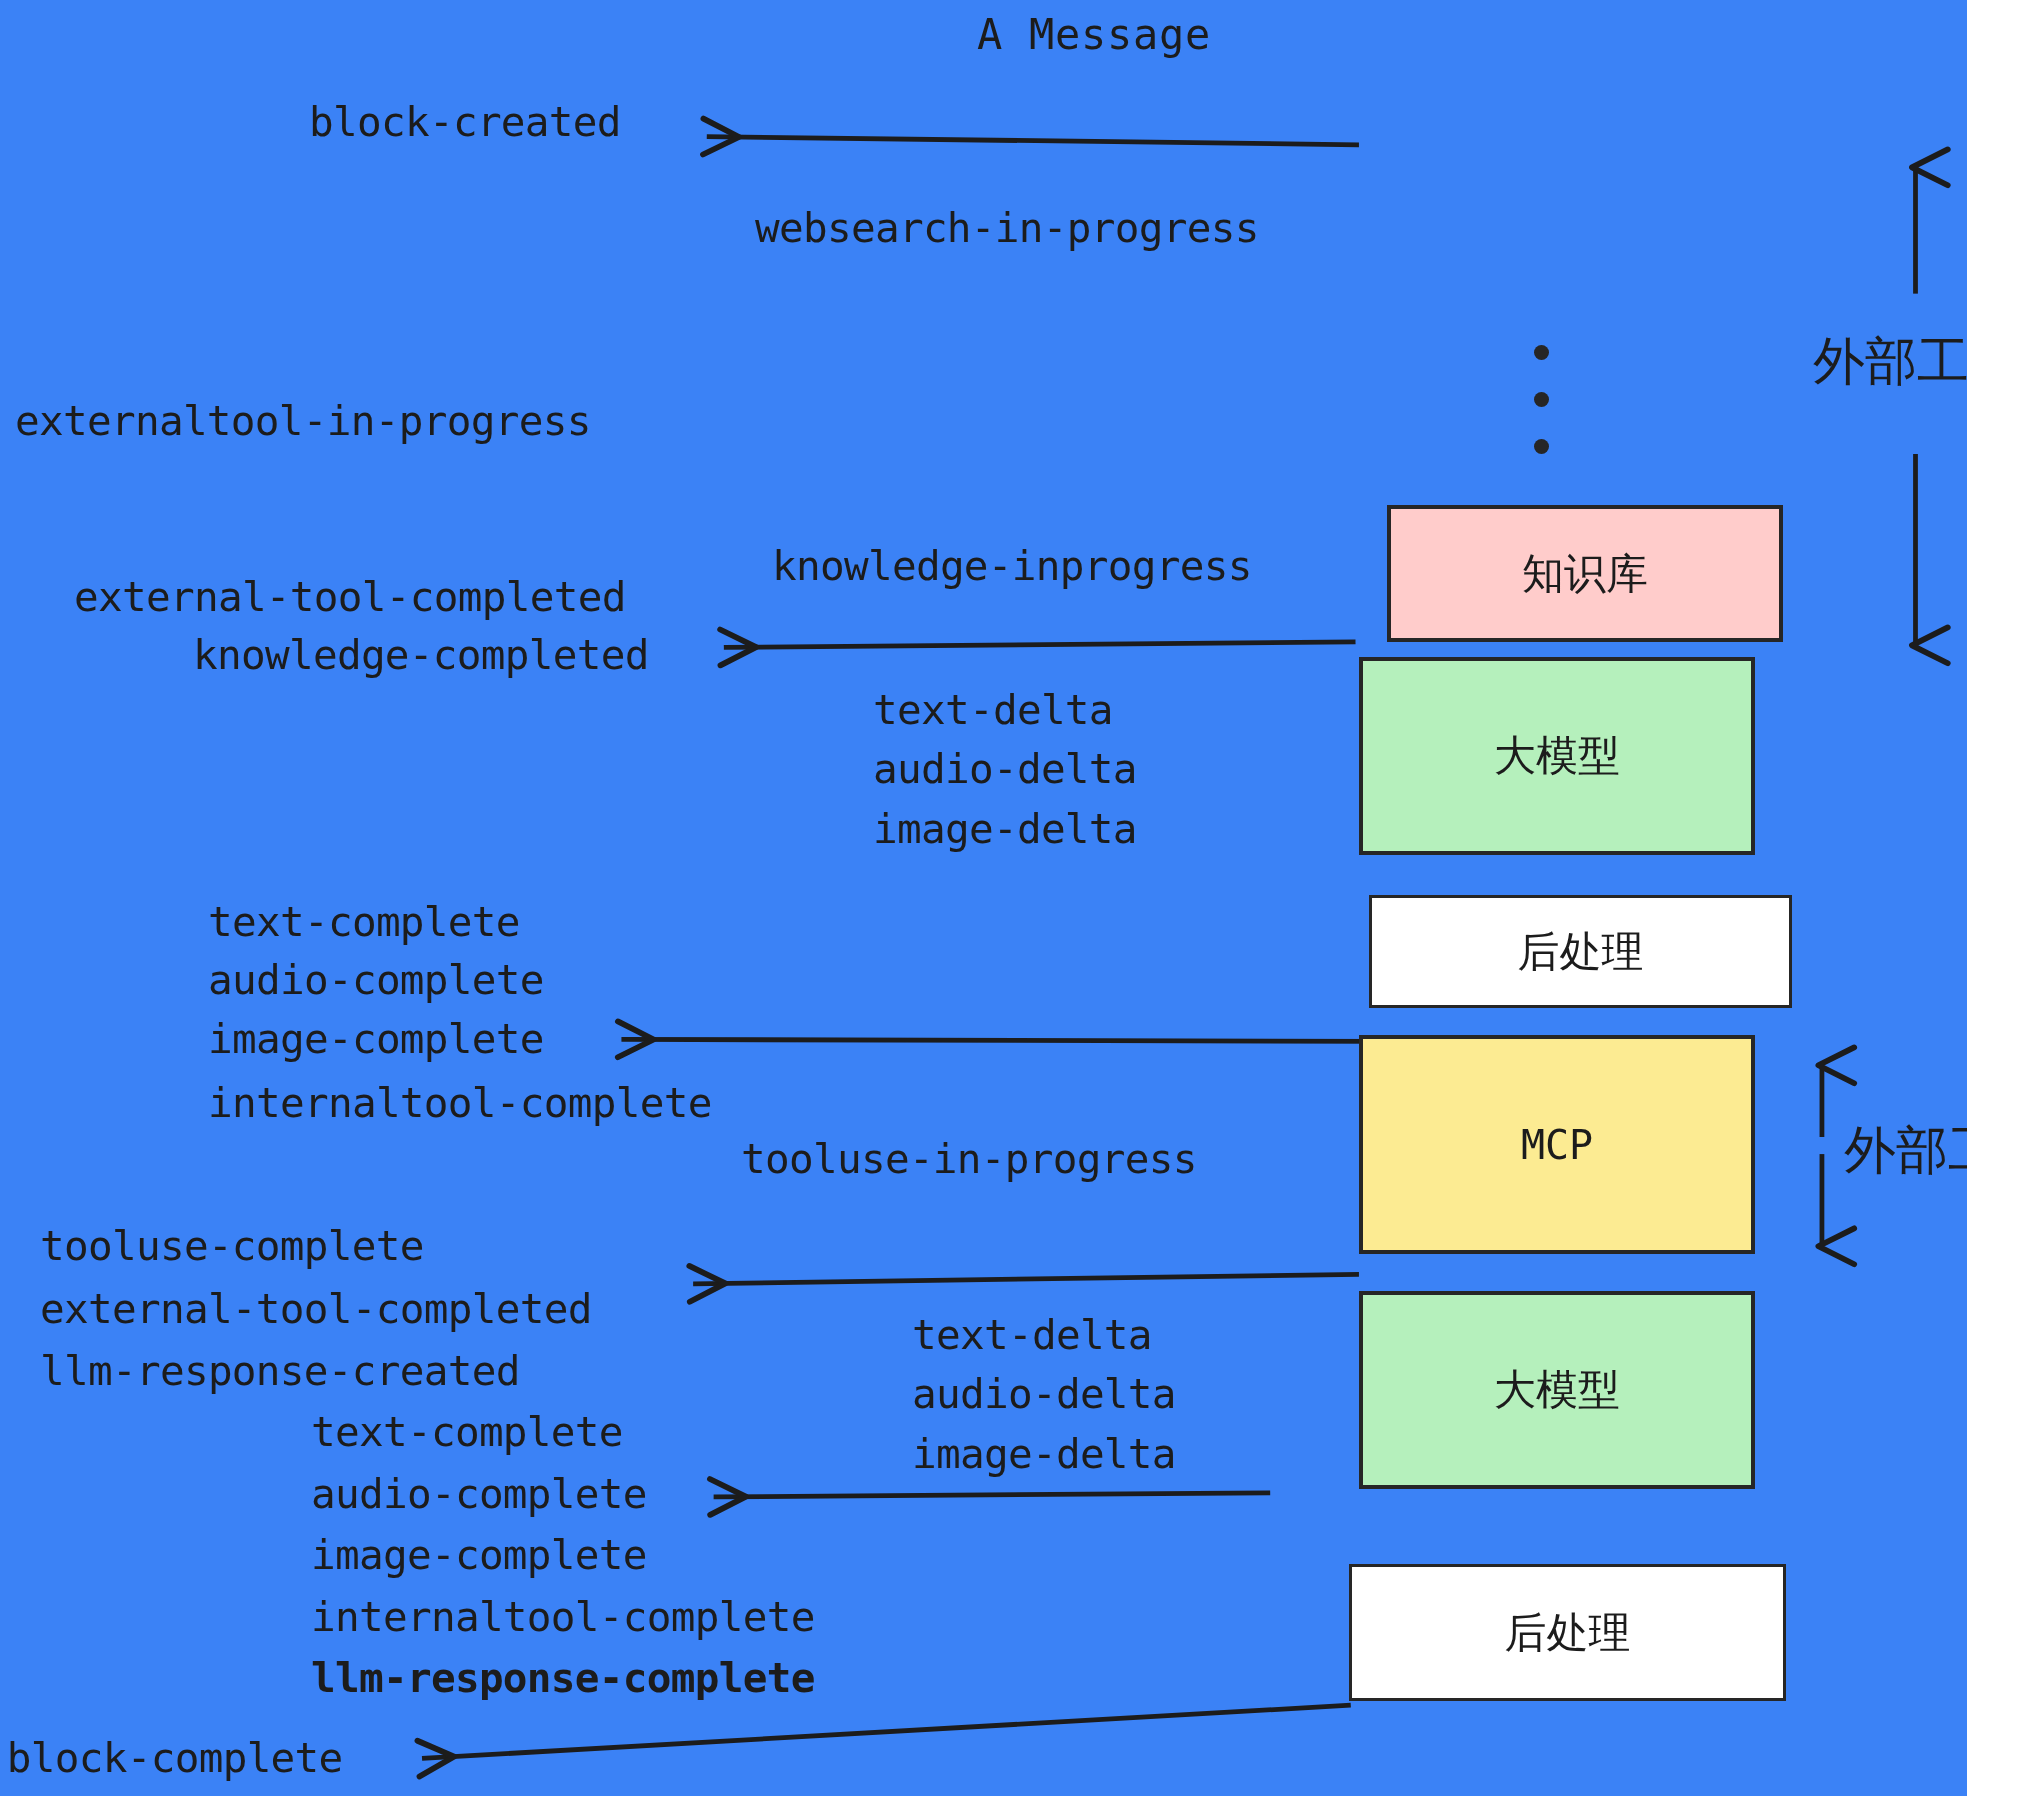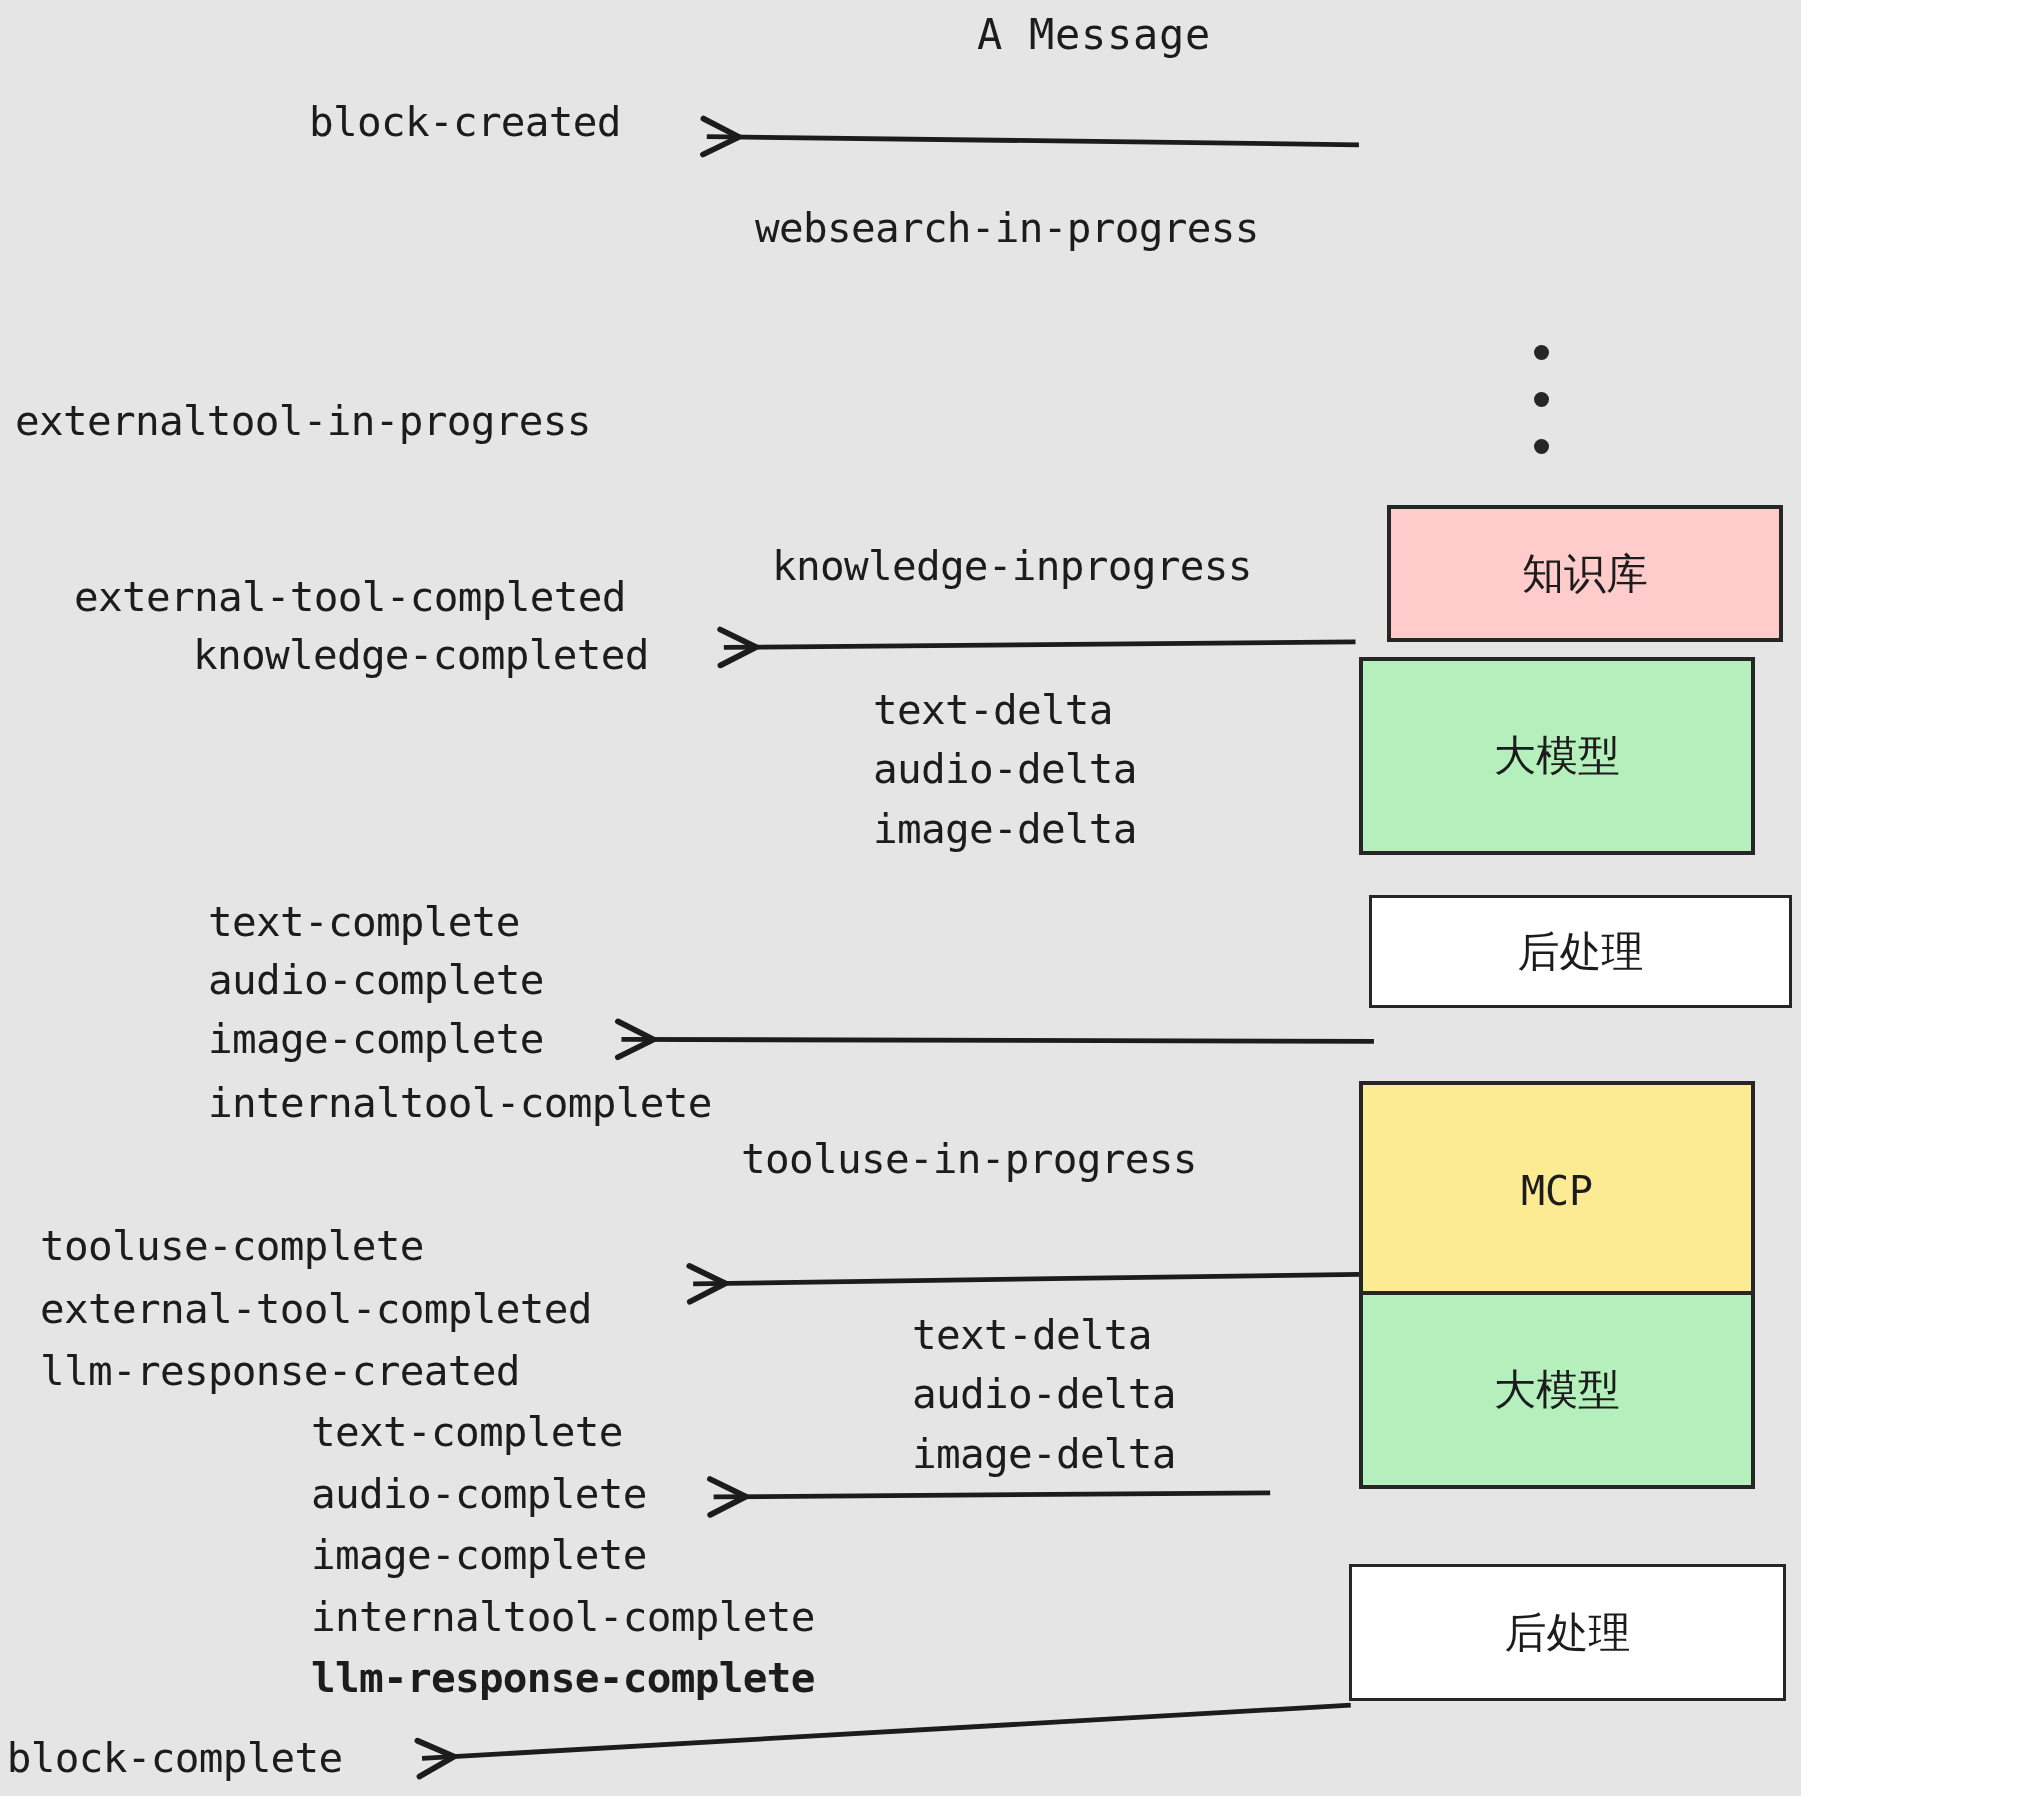--- a/index.html
+++ b/index.html
@@ -5,23 +5,23 @@
   html, body {
     margin: 0;
     padding: 0;
     background: #ffffff;
   }
   body {
     font-family: "DejaVu Sans Mono", monospace;
   }
   #canvas {
     position: relative;
-    width: 1801px;
+    width: 1967px;
     height: 1796px;
-    background: #e5e5e5;
+    background: #3b82f6;
     overflow: hidden;
   }
   #svg-layer {
     position: absolute;
     left: 0;
     top: 0;
     width: 2035px;
     height: 1796px;
   }
   .lbl {
@@ -50,21 +50,20 @@
     align-items: center;
     justify-content: center;
     font-family: "DejaVu Sans", sans-serif;
     font-size: 42px;
     color: #1c1c1c;
     white-space: nowrap;
   }
   .node.mcp-node {
     font-family: "DejaVu Sans Mono", monospace;
     font-size: 40px;
-    margin-top: 46px;
   }
   .side-label {
     position: absolute;
     font-family: "DejaVu Sans", sans-serif;
     font-size: 52px;
     color: #1c1c1c;
     white-space: nowrap;
     line-height: 1;
   }
   .ellipsis-dots {

